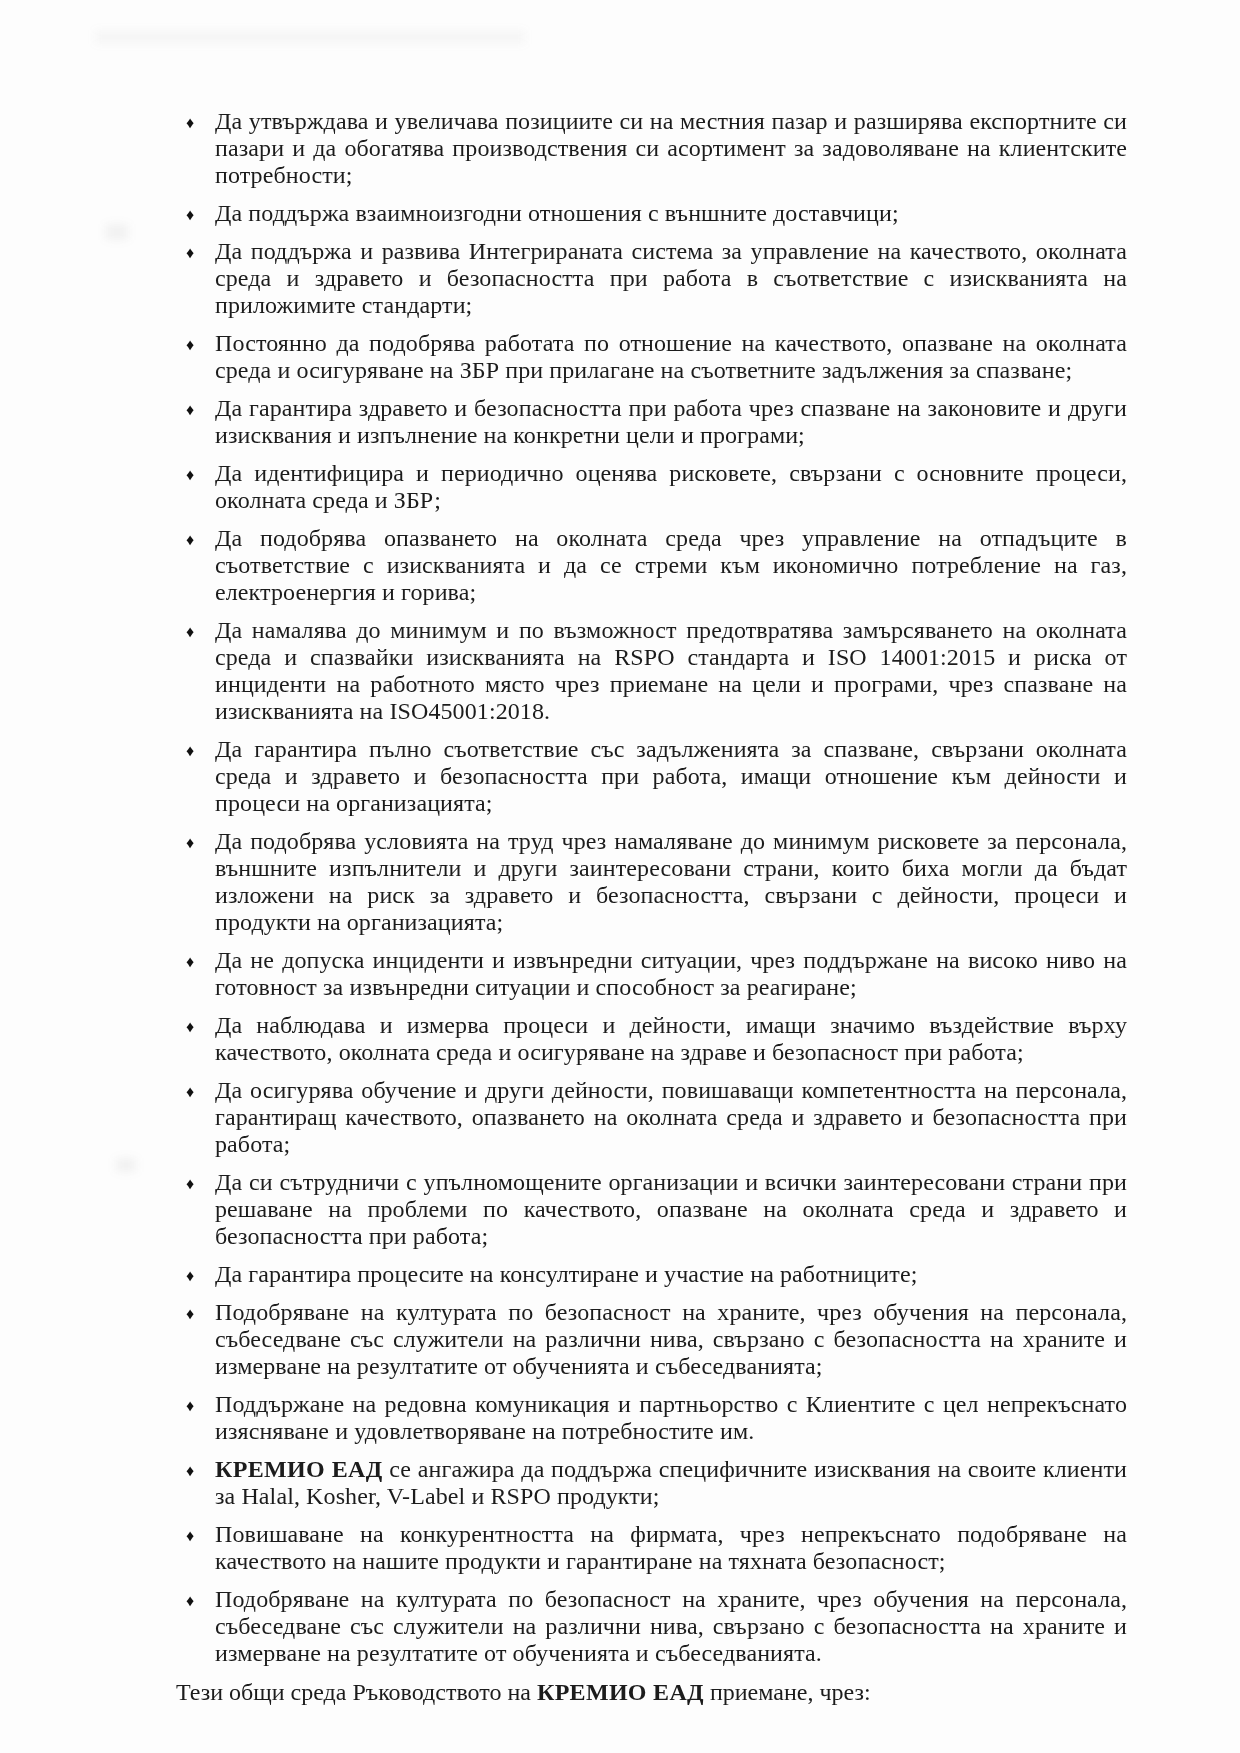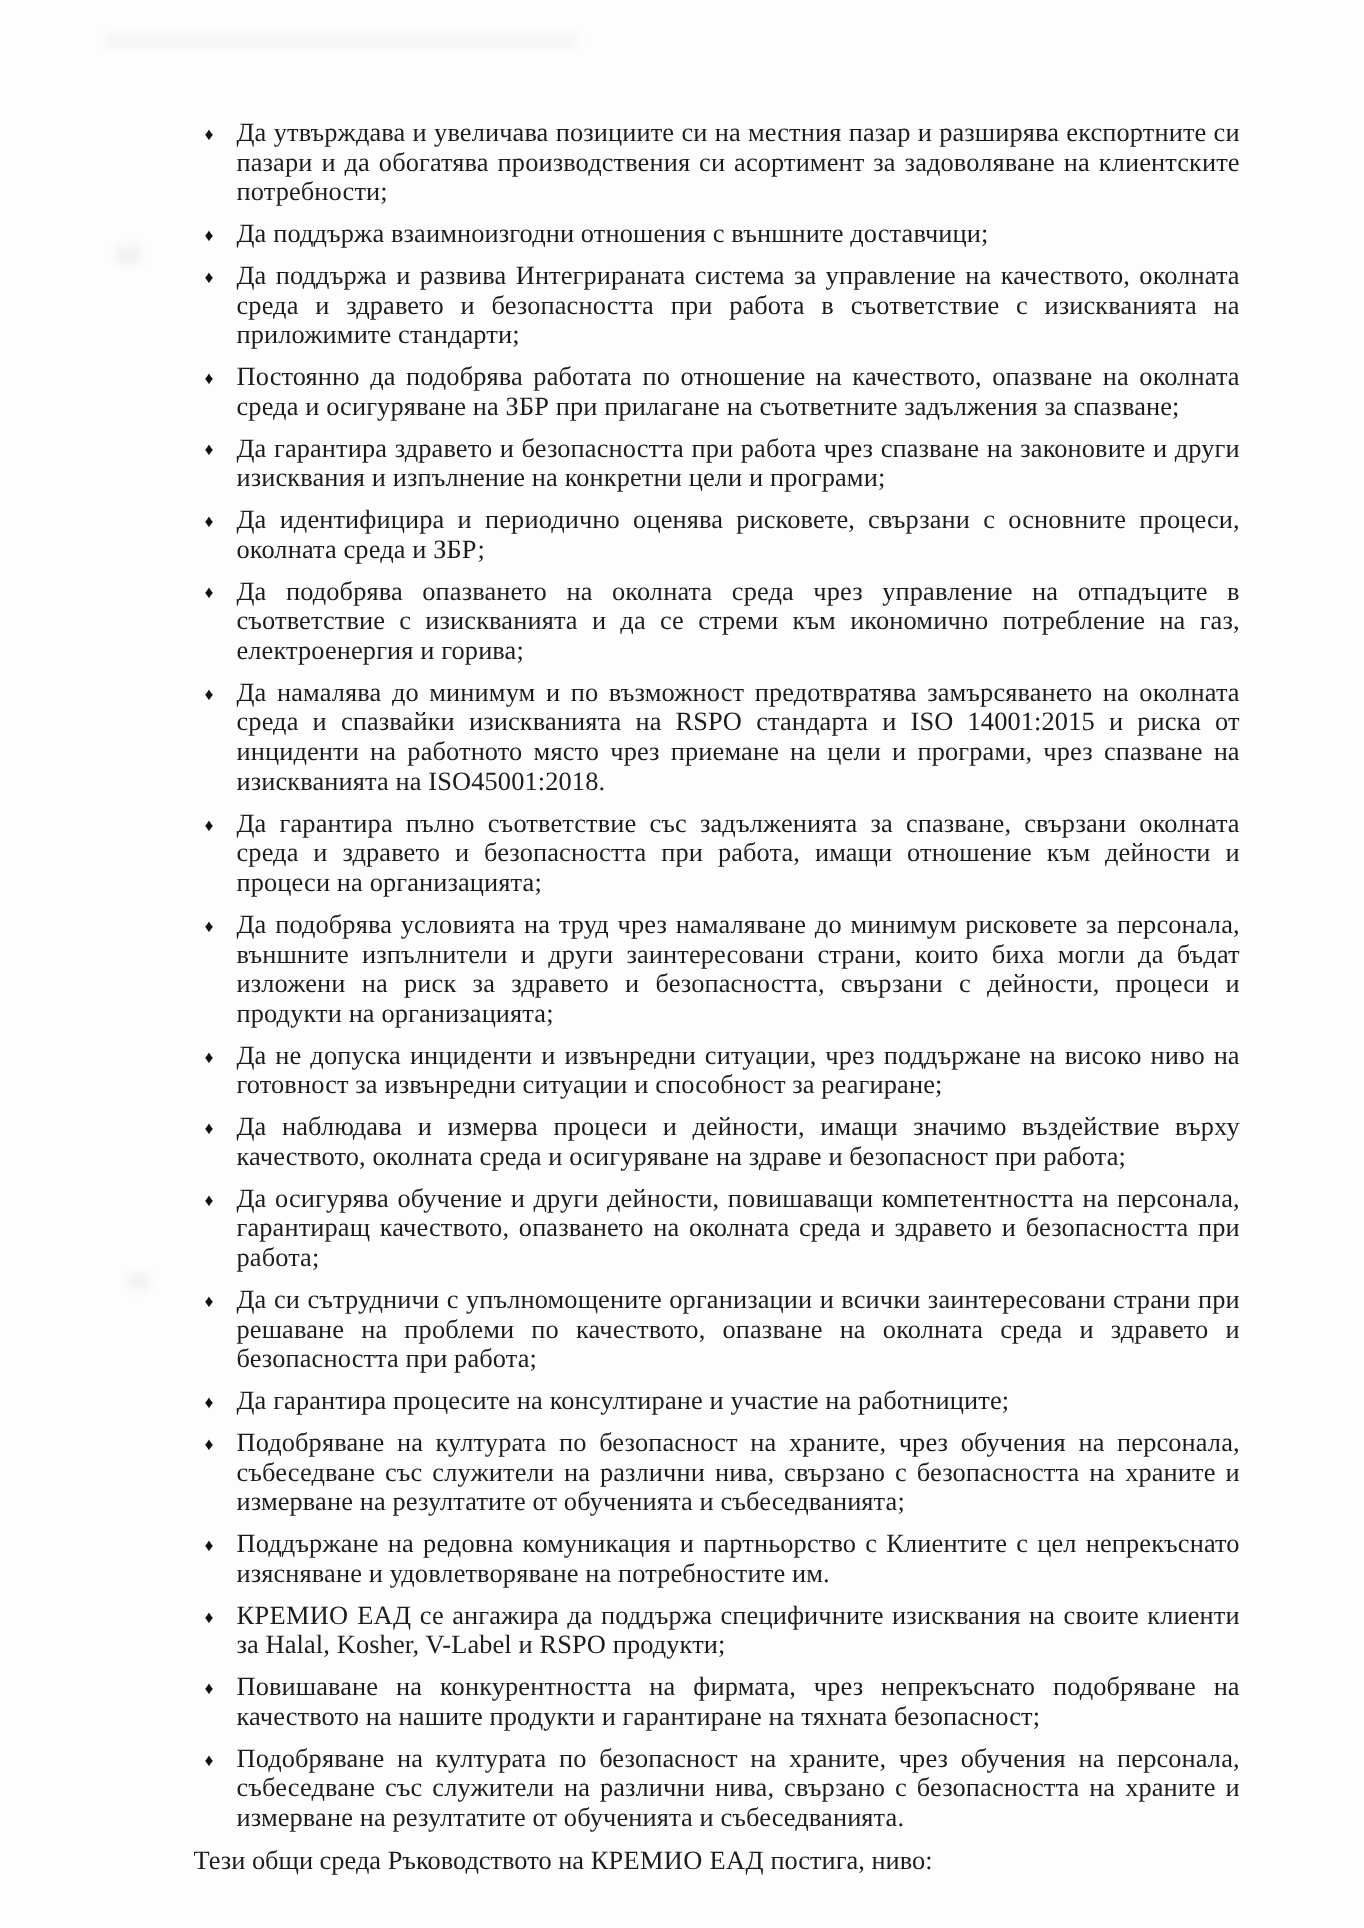--- a/index.html
+++ b/index.html
@@ -32,21 +32,21 @@
   }
   .bullet-marker {
     position: absolute;
     left: -29px;
     top: 1px;
     font-size: 16px;
     line-height: 27px;
     color: #111;
   }
   .bullet-item b, .closing b {
-    font-weight: normal;
+    font-weight: bold;
     letter-spacing: 0.3px;
   }
   .closing {
     margin: 0 0 0 -39px;
     text-align: left;
     font-size: 24px;
     line-height: 28px;
   }
   
   .smudge {
@@ -82,15 +82,15 @@
         <div class="bullet-item"><span class="bullet-marker">♦</span>Да наблюдава и измерва процеси и дейности, имащи значимо въздействие върху качеството, околната среда и осигуряване на здраве и безопасност при работа;</div>
         <div class="bullet-item"><span class="bullet-marker">♦</span>Да осигурява обучение и други дейности, повишаващи компетентността на персонала, гарантиращ качеството, опазването на околната среда и здравето и безопасността при работа;</div>
         <div class="bullet-item"><span class="bullet-marker">♦</span>Да си сътрудничи с упълномощените организации и всички заинтересовани страни при решаване на проблеми по качеството, опазване на околната среда и здравето и безопасността при работа;</div>
         <div class="bullet-item"><span class="bullet-marker">♦</span>Да гарантира процесите на консултиране и участие на работниците;</div>
         <div class="bullet-item"><span class="bullet-marker">♦</span>Подобряване на културата по безопасност на храните, чрез обучения на персонала, събеседване със служители на различни нива, свързано с безопасността на храните и измерване на резултатите от обученията и събеседванията;</div>
         <div class="bullet-item"><span class="bullet-marker">♦</span>Поддържане на редовна комуникация и партньорство с Клиентите с цел непрекъснато изясняване и удовлетворяване на потребностите им.</div>
         <div class="bullet-item"><span class="bullet-marker">♦</span><b>КРЕМИО ЕАД</b> се ангажира да поддържа специфичните изисквания на своите клиенти за Halal, Kosher, V-Label и RSPO продукти;</div>
         <div class="bullet-item"><span class="bullet-marker">♦</span>Повишаване на конкурентността на фирмата, чрез непрекъснато подобряване на качеството на нашите продукти и гарантиране на тяхната безопасност;</div>
         <div class="bullet-item"><span class="bullet-marker">♦</span>Подобряване на културата по безопасност на храните, чрез обучения на персонала, събеседване със служители на различни нива, свързано с безопасността на храните и измерване на резултатите от обученията и събеседванията.</div>
       </div>
-    <p class="closing"><span>Тези общи среда Ръководството на </span><b>КРЕМИО ЕАД</b><span> постига, ниво:</span></p>
+    <p class="closing"><span>Тези общи среда Ръководството на </span><b>КРЕМИО ЕАД</b><span> приемане, чрез:</span></p>
   </div>
 </div>
 
 </body></html>

